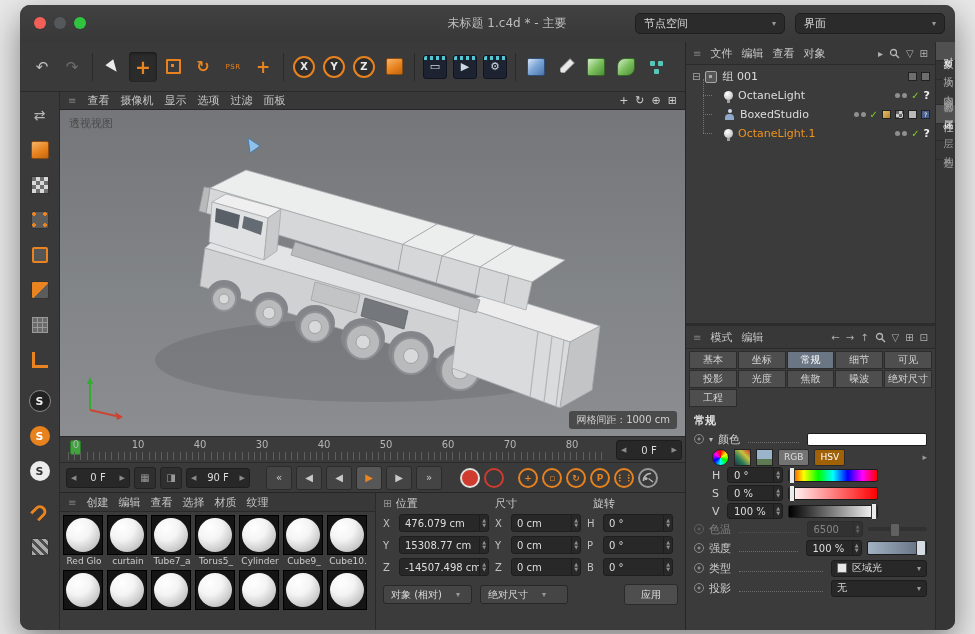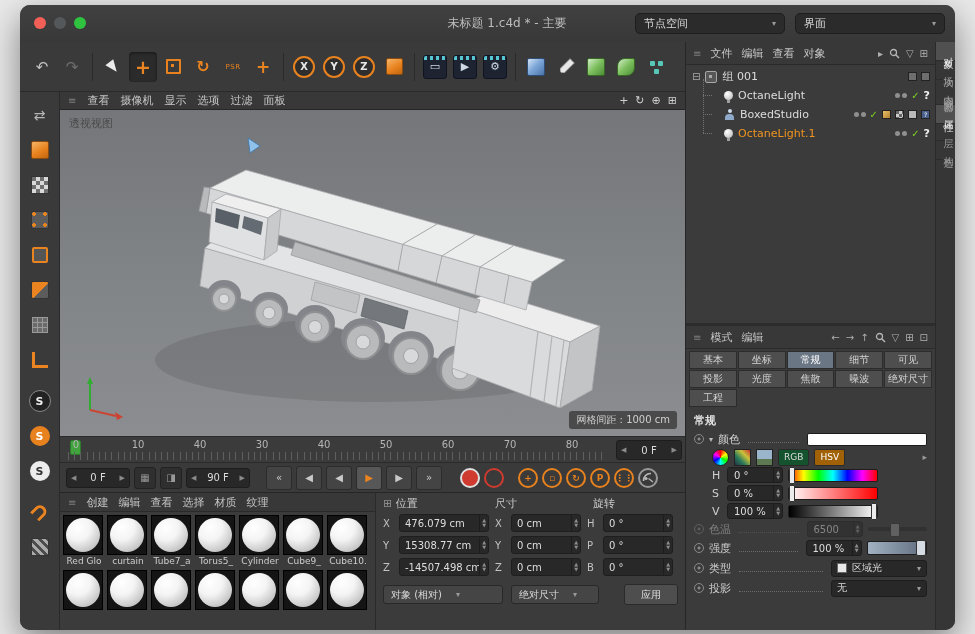--- a/index.html
+++ b/index.html
@@ -197,21 +197,21 @@
   .keyring{width:8px;height:8px;border:1px solid #8a8a8a;border-radius:50%;flex:none;
     background:radial-gradient(circle,#8a8a8a 1.2px,transparent 1.8px);}
   .leader{flex:1;border-bottom:1px dotted #6b6b6b;height:6px;margin:0 3px;min-width:6px;}
   .colorbar{width:118px;height:11px;background:#fff;border:1px solid #1d1d1d;border-radius:2px;}
   .wheelico{width:15px;height:15px;border-radius:50%;border:1px solid #222;
     background:conic-gradient(red,yellow,lime,cyan,blue,magenta,red);flex:none;}
   .spectrumico{width:15px;height:15px;border:1px solid #222;flex:none;
     background:linear-gradient(45deg,#234,#2a7a5a,#c9c23a,#c33);}
   .pictico{width:15px;height:15px;border:1px solid #222;flex:none;
     background:linear-gradient(180deg,#9ab4cc 0 58%,#5d7a52 58%);}
-  .txtbtn{height:15px;padding:0 5px;background:#14532d;border:1px solid #2a2a2a;display:flex;
+  .txtbtn{height:15px;padding:0 5px;background:#737373;border:1px solid #2a2a2a;display:flex;
     align-items:center;font-size:9px;color:#ddd;border-radius:2px;flex:none;}
   .txtbtn.active{background:#a16207;color:#fff;}
   .valbox{background:#282828;border:1px solid #1d1d1d;border-radius:3px;height:16px;
     display:flex;align-items:center;padding:0 2px 0 6px;font-size:10px;color:#dedede;
     box-sizing:border-box;width:56px;flex:none;}
   .valbox .v{flex:1;}
   .gradbar{position:relative;height:11px;border:1px solid #1d1d1d;border-radius:2px;width:88px;flex:none;}
   .g-h{background:linear-gradient(90deg,red,yellow,lime,cyan,blue,magenta,red);}
   .g-s{background:linear-gradient(90deg,#ffffff,#ff0000);}
   .g-v{background:linear-gradient(90deg,#000000,#ffffff);}
@@ -719,21 +719,21 @@
       <span>B</span>
       <div class="cbox">
           <span class="v">0 °</span>
           <span class="spin">
             <span>▲</span>
             <span>▼</span>
           </span>
         </div>
     </div>
     <div class="cfoot">
-      <div class="ddown" style="width:120px;">
+      <div class="ddown" style="width:89px;">
         <span>对象 (相对)</span>
           <span class="chev">▾</span>
       </div>
       <div class="ddown" style="width:88px;">
         <span>绝对尺寸</span>
           <span class="chev">▾</span>
       </div>
       <div class="applybtn">
           <span>应用</span>
         </div>

